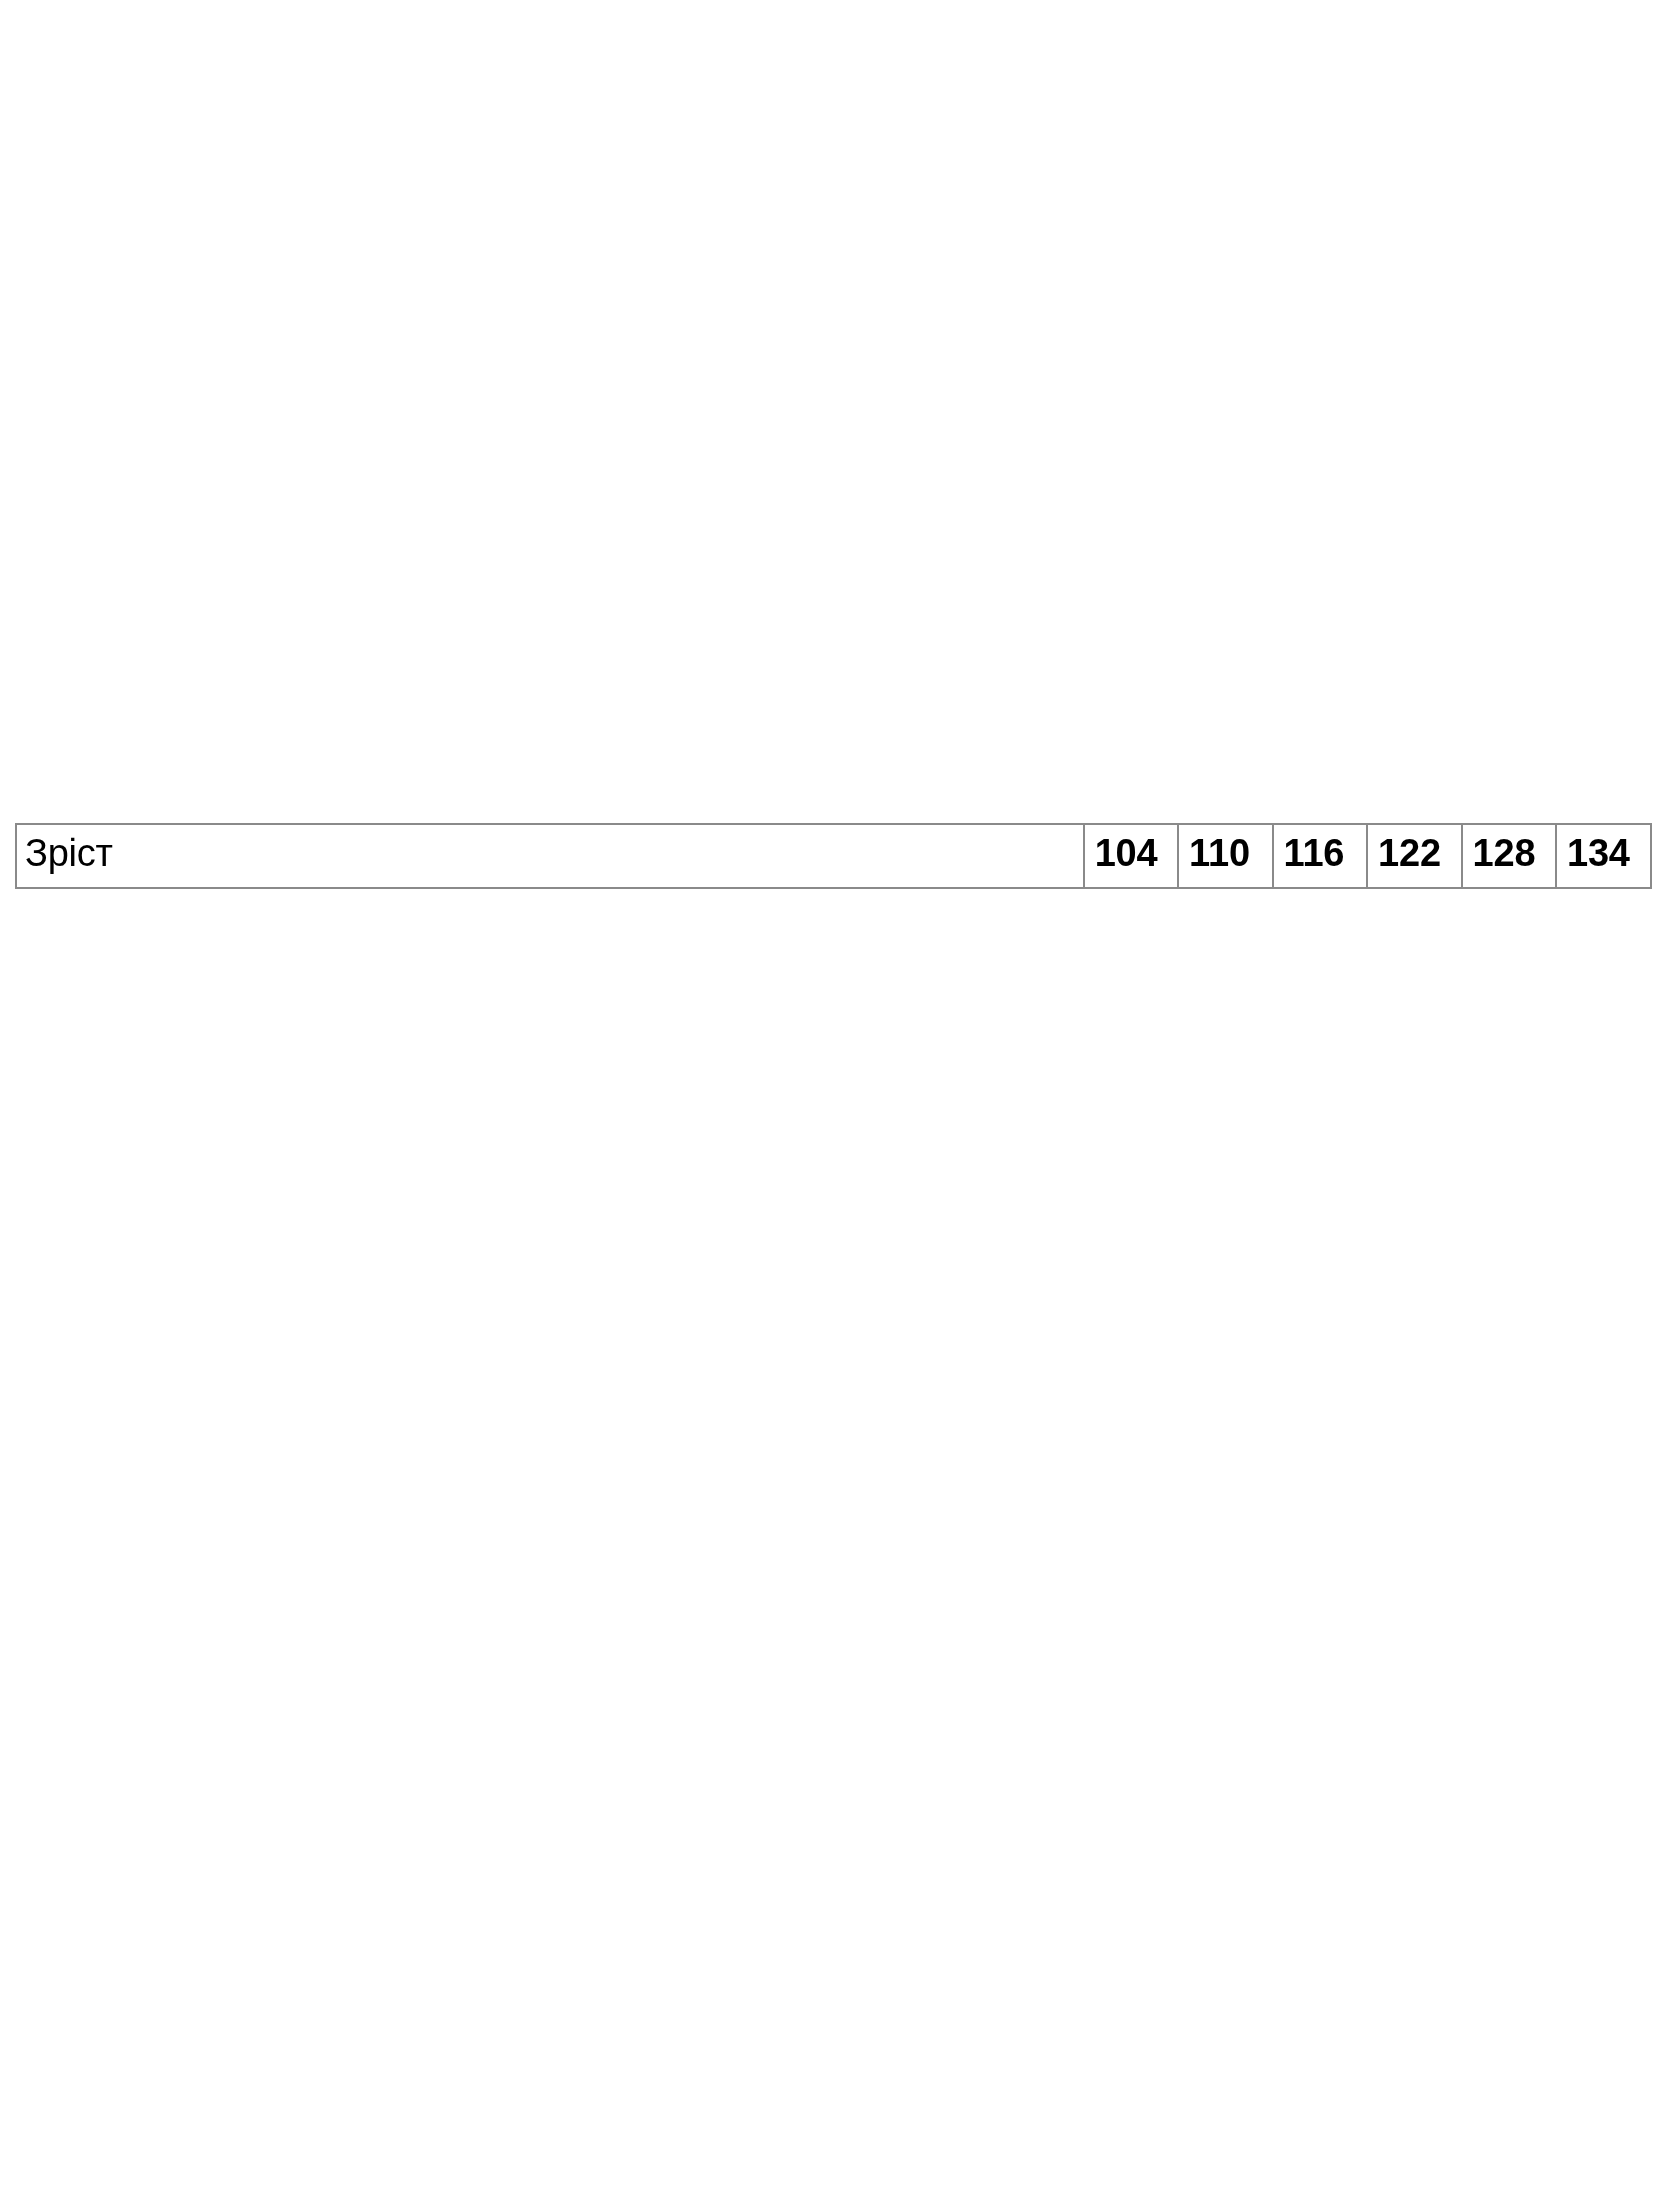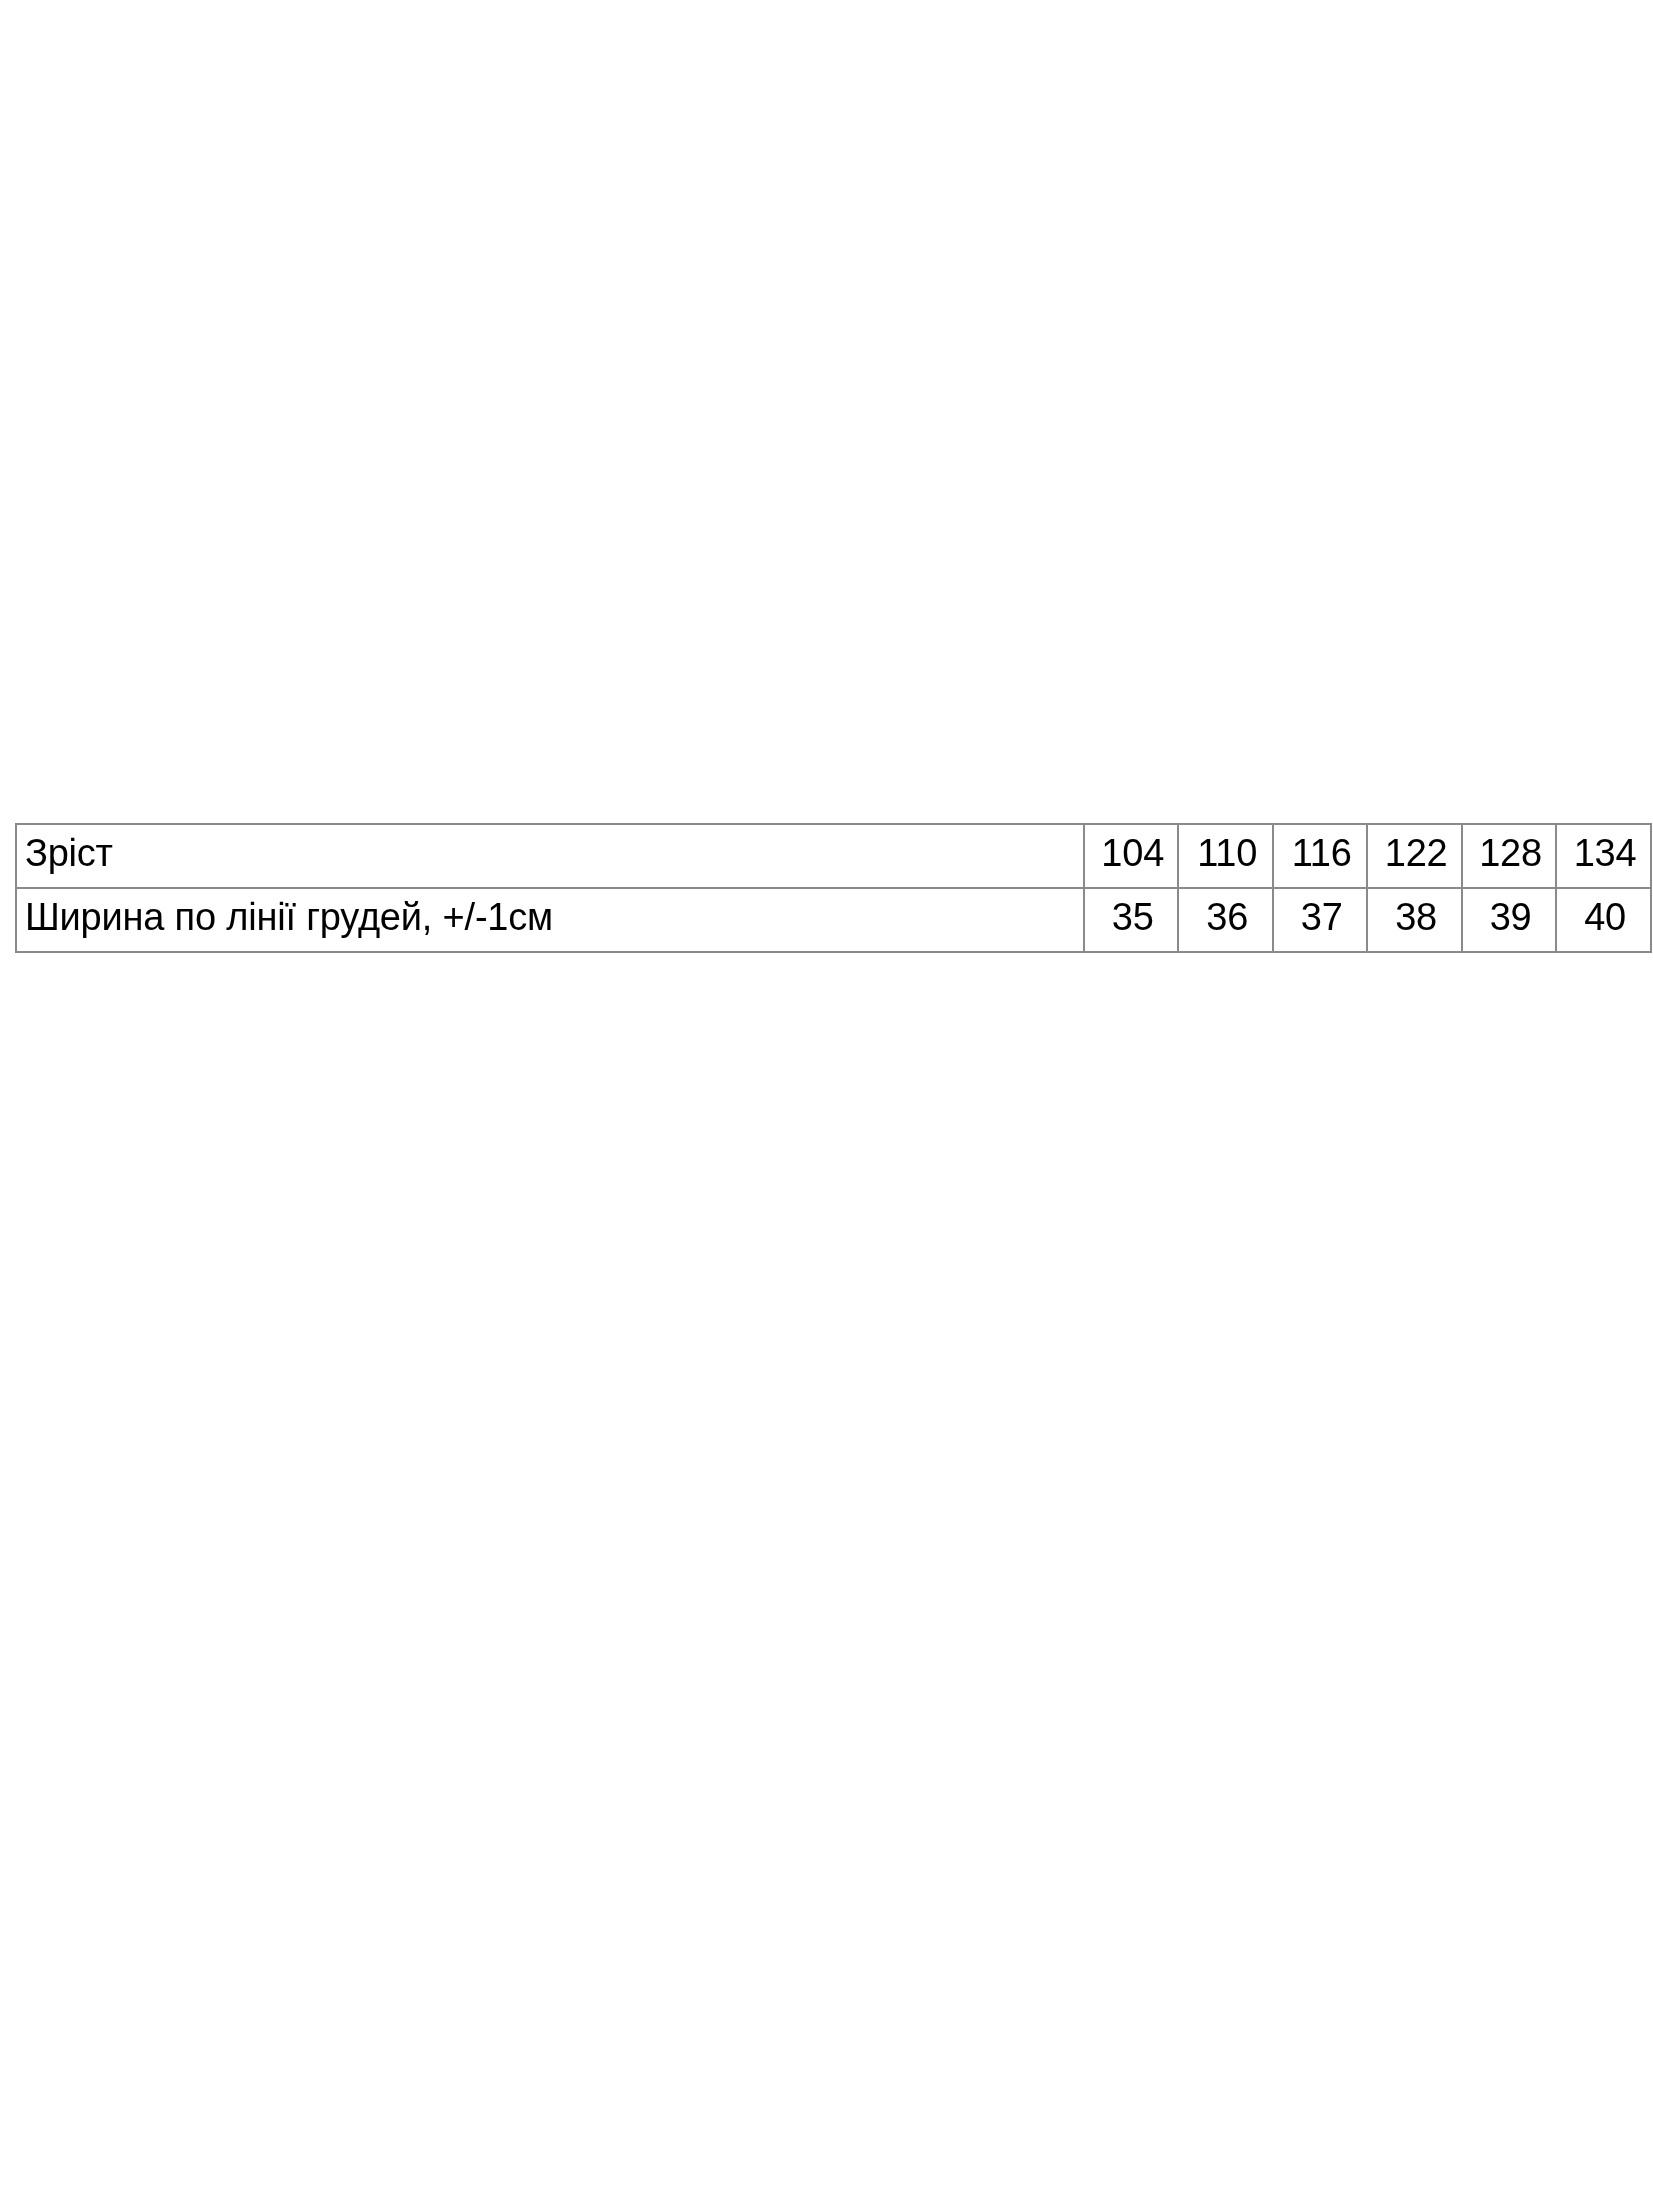--- a/index.html
+++ b/index.html
@@ -46,51 +46,43 @@
     letter-spacing: -0.2px;
   }
 
   table.size-chart td.label-cell {
     width: 995px;
     text-align: left;
   }
 
   table.size-chart td.value-cell {
     width: 88px;
-    text-align: center;
+    text-align: left;
     padding-left: 9.8px;
+    font-weight: bold;
   }
 </style>
 </head>
 <body>
 
 <div id="size-table-wrapper">
   <table class="size-chart">
     <tbody>
 
       <tr>
         <td class="label-cell">Зріст</td>
         <td class="value-cell">104</td>
         <td class="value-cell">110</td>
         <td class="value-cell">116</td>
         <td class="value-cell">122</td>
         <td class="value-cell">128</td>
         <td class="value-cell">134</td>
       </tr>
 
 
-      <tr>
-        <td class="label-cell">Ширина по лінії грудей, +/-1см</td>
-        <td class="value-cell">35</td>
-        <td class="value-cell">36</td>
-        <td class="value-cell">37</td>
-        <td class="value-cell">38</td>
-        <td class="value-cell">39</td>
-        <td class="value-cell">40</td>
-      </tr>
 
 
 
 
     </tbody>
   </table>
 </div>
 
 
 </body></html>

